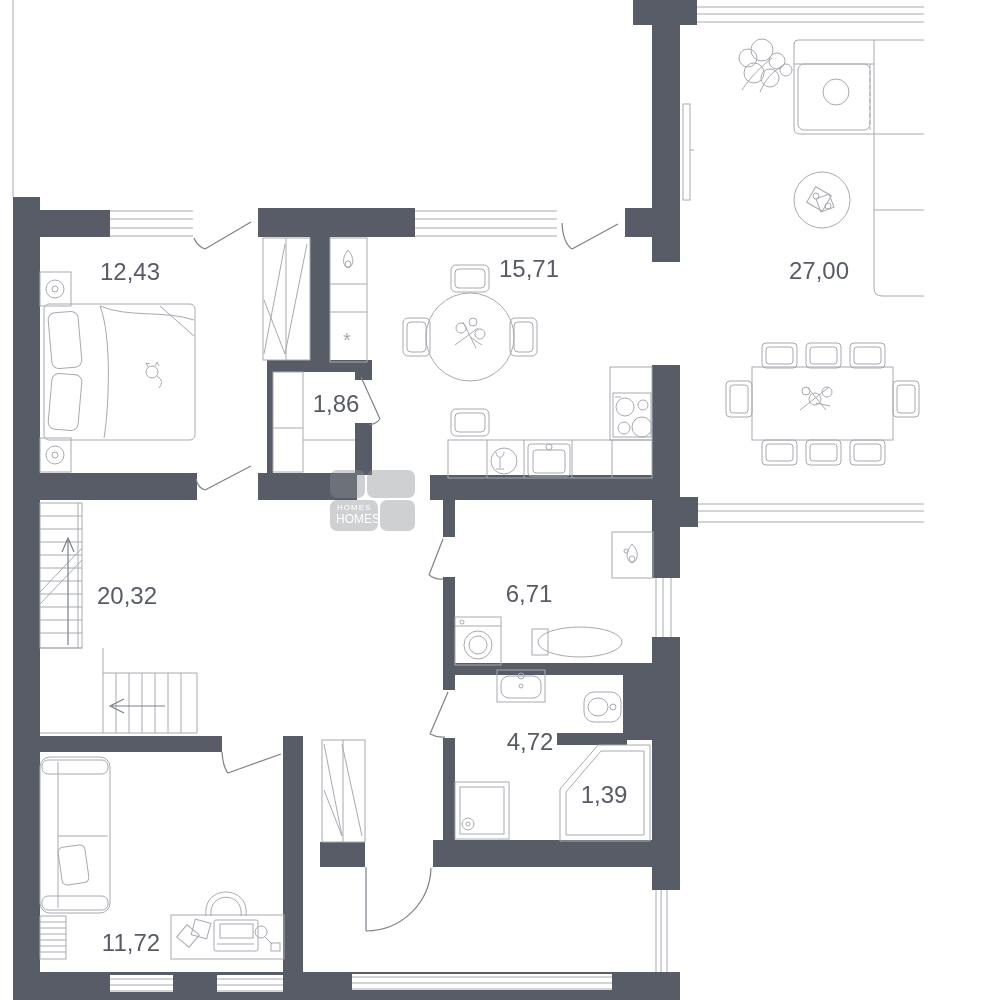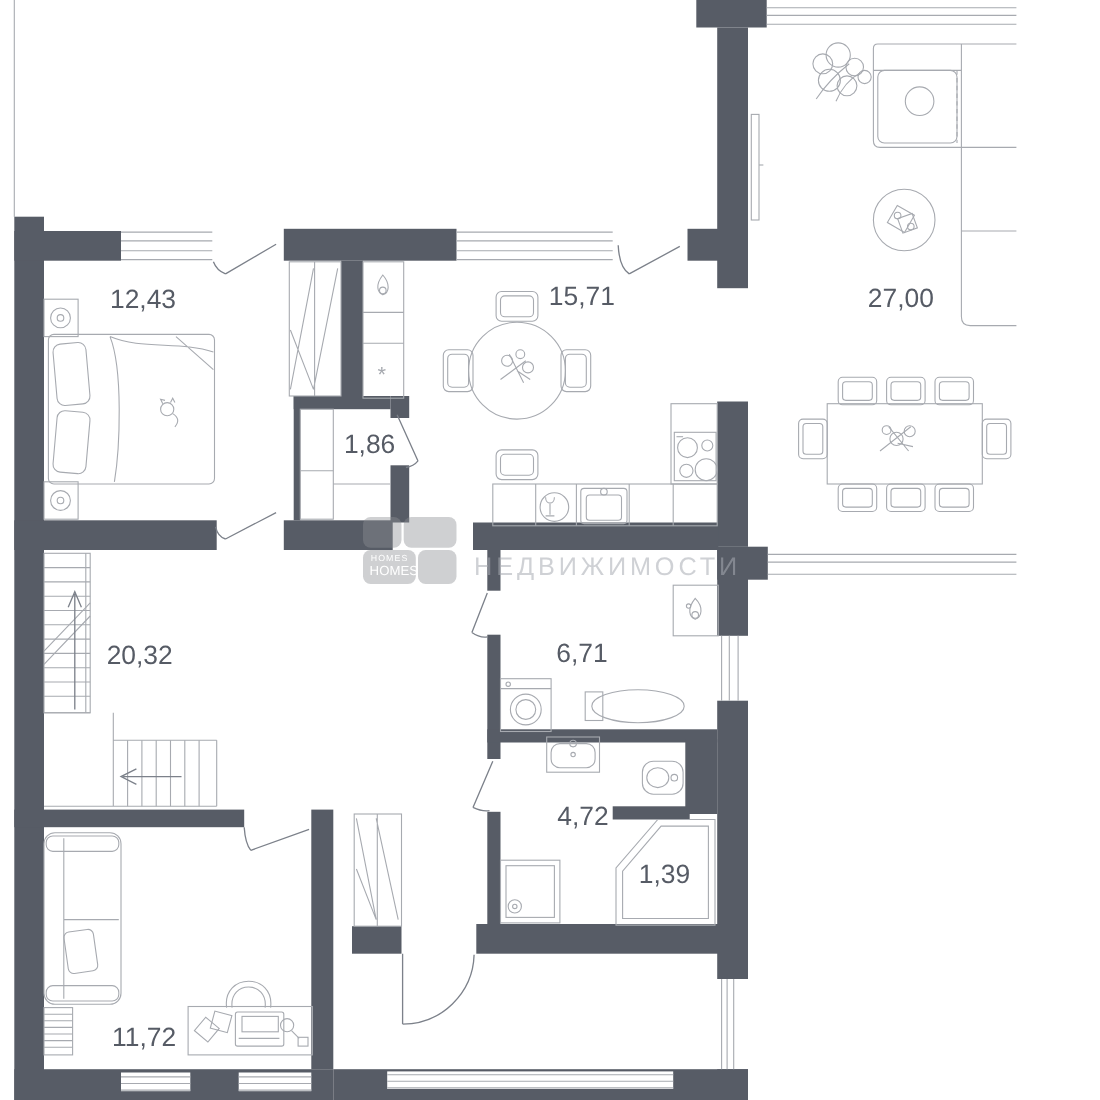--- a/index.html
+++ b/index.html
@@ -389,21 +389,20 @@
     <text class="lbl" x="336" y="412">1,86</text>
     <text class="lbl" x="127" y="604">20,32</text>
     <text class="lbl" x="529" y="602">6,71</text>
     <text class="lbl" x="530" y="750">4,72</text>
     <text class="lbl" x="604" y="803">1,39</text>
     <text class="lbl" x="131" y="951">11,72</text>
     <text class="sym" x="347" y="347">*</text>
   </g>
 </svg>
 
-  <div class="wm" id="wm2">НЕДВИЖИМОСТИ</div>
 
   <div id="logo">
     <div class="sq" id="sq-tl"></div>
     <div class="sq" id="sq-tr"></div>
     <div class="sq" id="sq-bl">
       <span class="t1">HOMES</span>
       <span class="t2">HOMES</span>
     </div>
     <div class="sq" id="sq-br"></div>
   </div>

